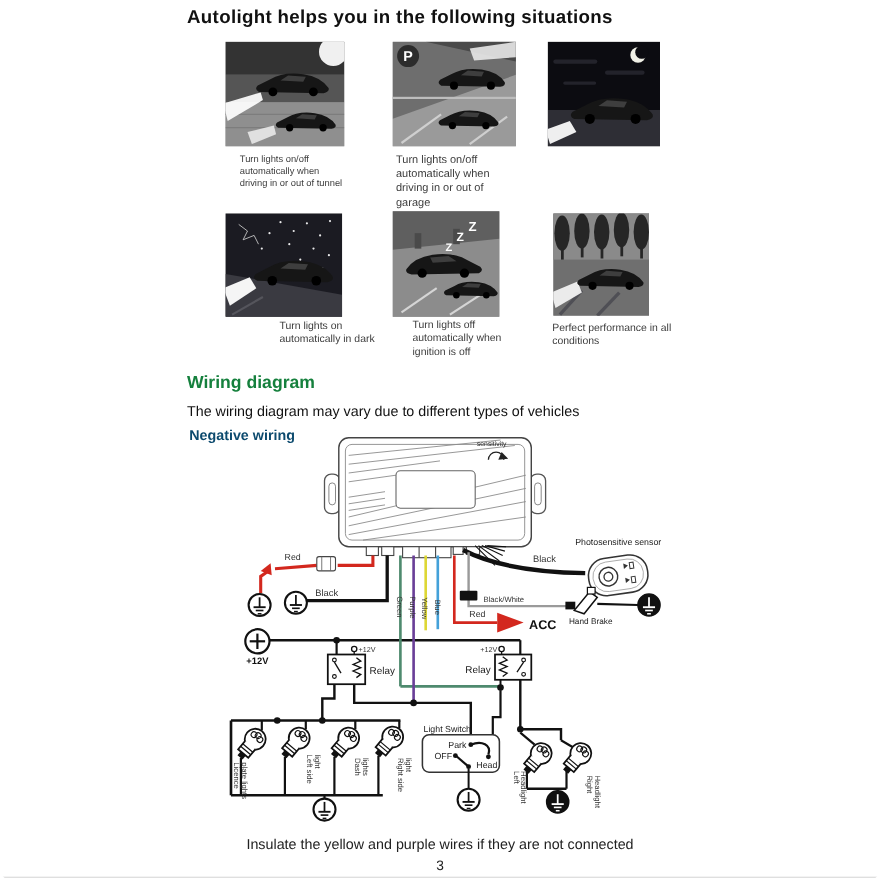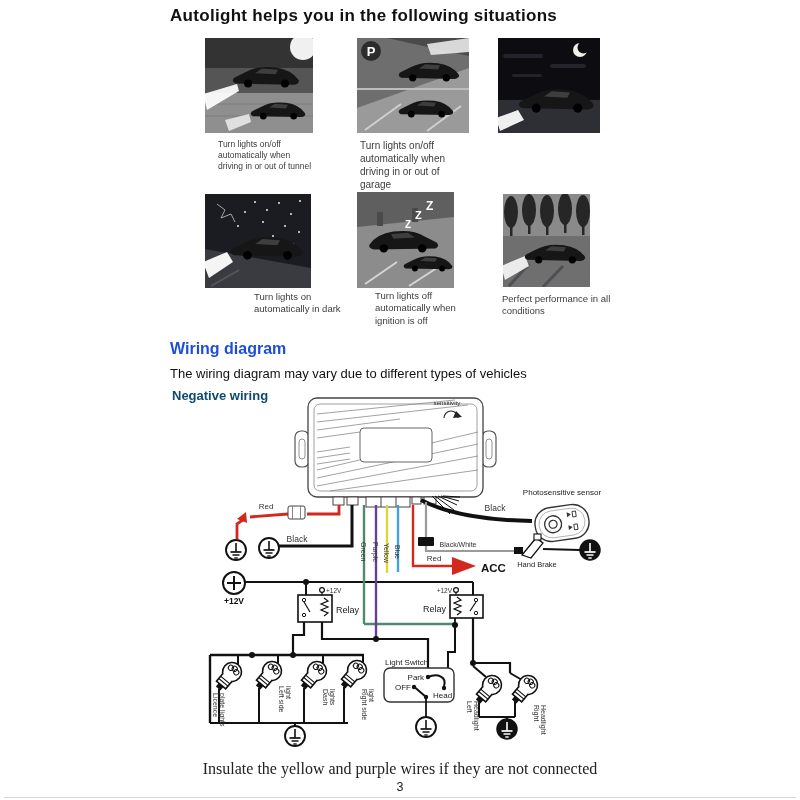--- a/index.html
+++ b/index.html
@@ -1,26 +1,26 @@
 <!DOCTYPE html>
 <html><head>
 <meta charset="utf-8">
 <style>
   html,body{margin:0;padding:0;background:#fff;}
   .page{position:relative;width:800px;height:800px;background:#fff;overflow:hidden;
         font-family:"Liberation Sans", sans-serif;color:#1a1a1a;border-radius:10px;}
   .abs{position:absolute;}
   .title{font-size:17px;font-weight:700;letter-spacing:.3px;color:#111;}
-  .h2{font-size:16px;font-weight:700;color:#1d4ed8;}
+  .h2{font-size:16px;font-weight:700;color:#15803d;}
   .h3{font-size:13px;font-weight:400;color:#111;}
   .h4{font-size:13px;font-weight:700;color:#0c4a6e;}
   .cap{color:#3c3c3c;line-height:1.3;font-size:10px;}
   .cap.small{font-size:8.5px;}
   .cap.mid{font-size:9.5px;}
-  .footer-note{width:800px;text-align:center;font-size:16px;color:#222;font-family:Liberation Serif, serif;}
+  .footer-note{width:800px;text-align:center;font-size:13px;color:#222;}
   .page-num{width:800px;text-align:center;font-size:12.5px;color:#222;}
   .rule{width:800px;height:1px;background:#d8d8d8;}
   svg{display:block;}
   svg text{font-family:"Liberation Sans", sans-serif;}
   .photo{background:#888;}
 </style>
 </head>
 <body>
 
 <div class="page">

